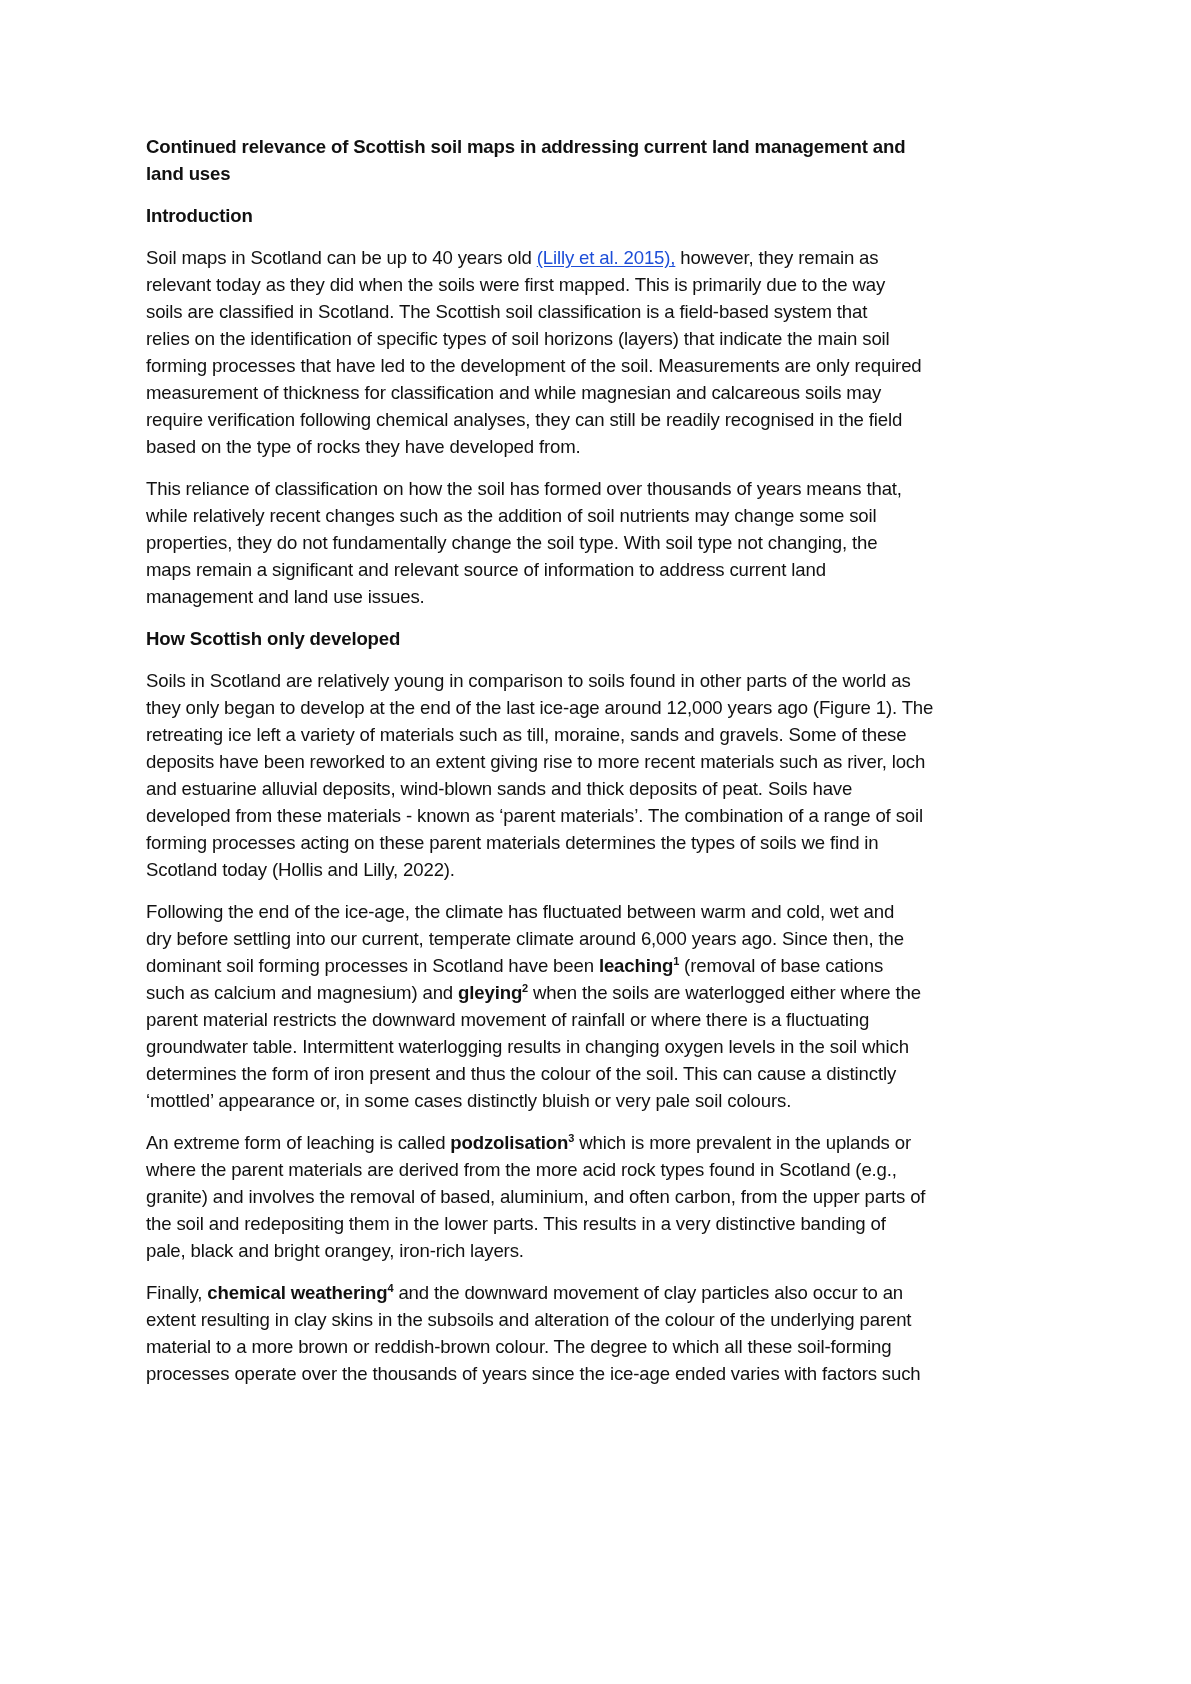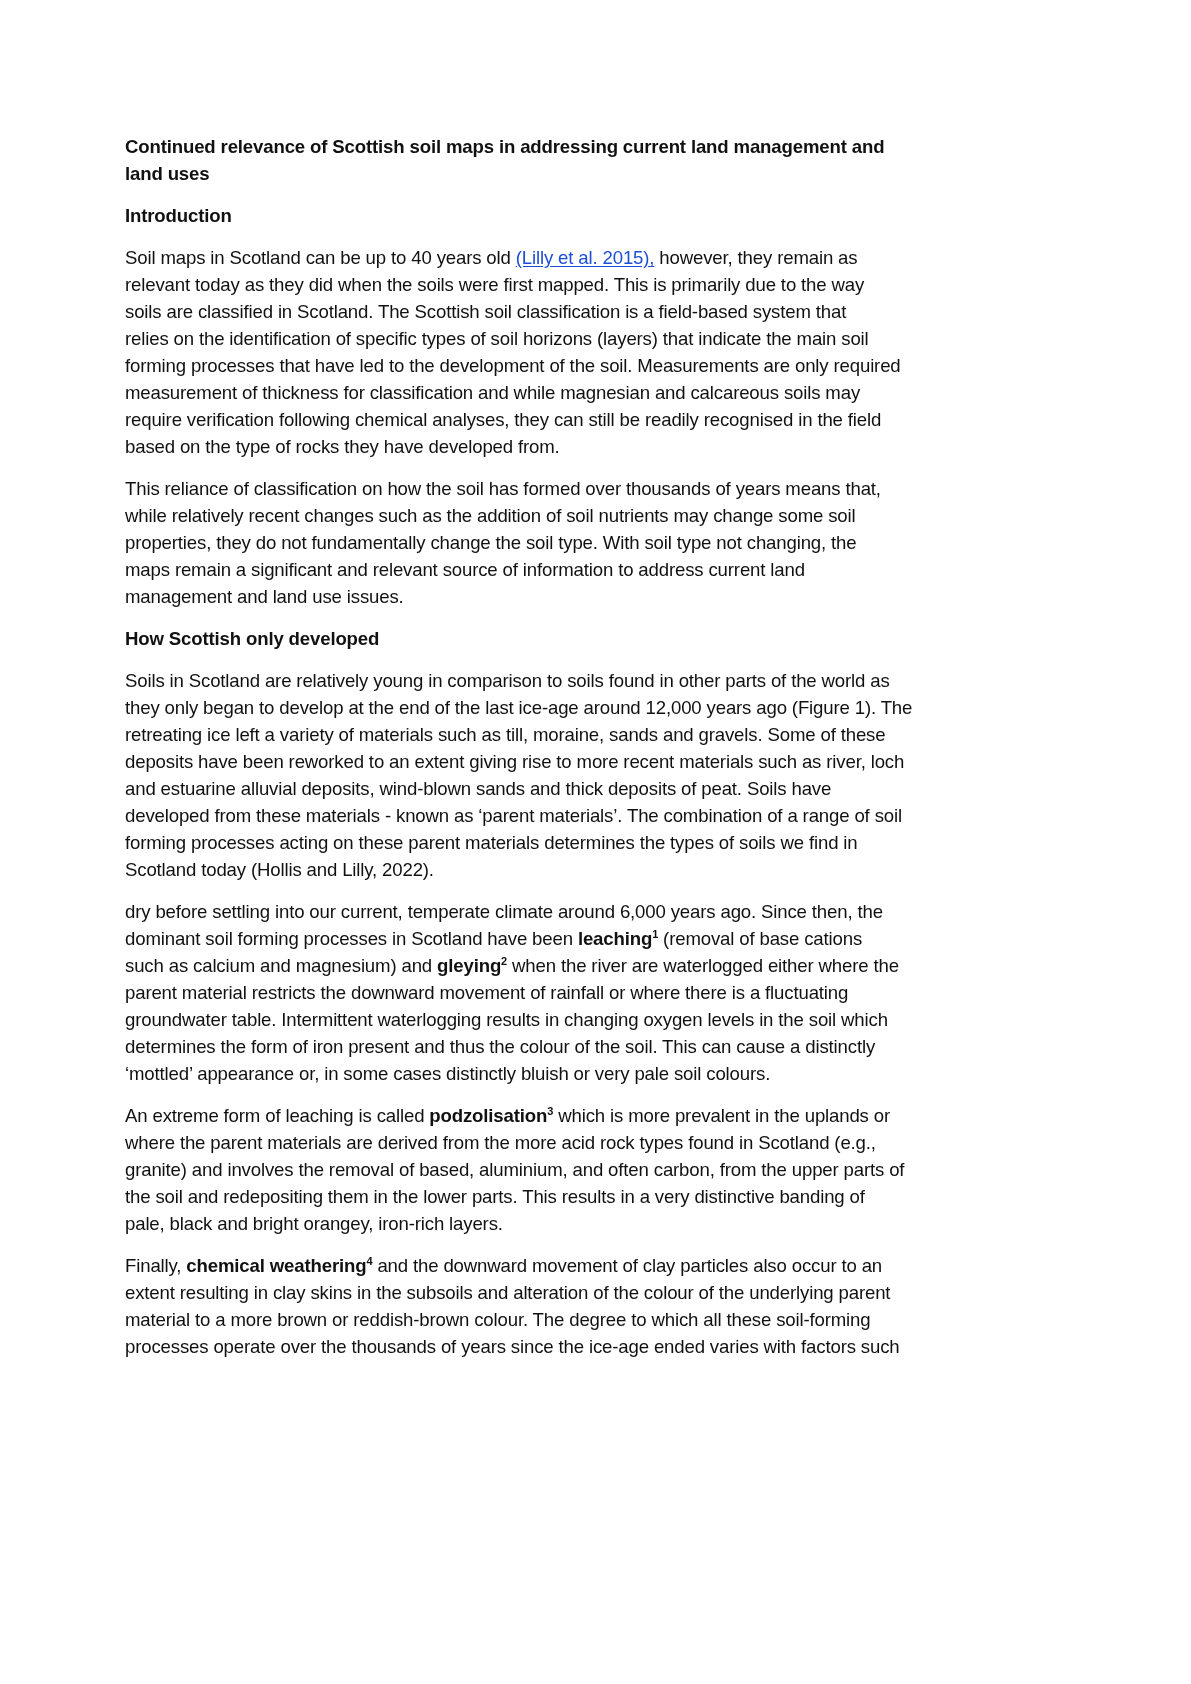--- a/index.html
+++ b/index.html
@@ -1,19 +1,19 @@
 <!DOCTYPE html>
 <html><head>
 <meta charset="utf-8">
 <style>
   html, body { margin: 0; padding: 0; background: #ffffff; }
   body { width: 1191px; height: 1684px; position: relative; overflow: hidden; }
   .page {
     position: absolute;
-    left: 125px;
+    left: 146px;
     top: 133px;
     width: 850px;
     font-family: "Liberation Sans", sans-serif;
     font-size: 18.6px;
     line-height: 27px;
     color: #111111;
     letter-spacing: -0.15px;
   }
   .p { margin: 0 0 15px 0; }
   .title { font-weight: bold; margin: 0 0 15px 0; }
@@ -60,23 +60,24 @@
     <span class="line">they only began to develop at the end of the last ice-age around 12,000 years ago (Figure 1). The</span>
     <span class="line">retreating ice left a variety of materials such as till, moraine, sands and gravels.  Some of these</span>
     <span class="line">deposits have been reworked to an extent giving rise to more recent materials such as river, loch</span>
     <span class="line">and estuarine alluvial deposits, wind-blown sands and thick deposits of peat.  Soils have</span>
     <span class="line">developed from these materials - known as ‘parent materials’. The combination of a range of soil</span>
     <span class="line">forming processes acting on these parent materials determines the types of soils we find in</span>
     <span class="line">Scotland today (Hollis and Lilly, 2022).</span>
   </div>
 
   <div class="p">
+    <span class="line">Following the end of the ice-age, the climate has fluctuated between warm and cold, wet and</span>
     <span class="line">dry before settling into our current, temperate climate around 6,000 years ago. Since then, the</span>
     <span class="line"><span>dominant soil forming processes in Scotland have been </span><b>leaching</b><sup>1</sup><span> (removal of base cations</span></span>
-    <span class="line"><span>such as calcium and magnesium) and </span><b>gleying</b><sup>2</sup><span> when the river are waterlogged either where the</span></span>
+    <span class="line"><span>such as calcium and magnesium) and </span><b>gleying</b><sup>2</sup><span> when the soils are waterlogged either where the</span></span>
     <span class="line">parent material restricts the downward movement of rainfall or where there is a fluctuating</span>
     <span class="line">groundwater table. Intermittent waterlogging results in changing oxygen levels in the soil which</span>
     <span class="line">determines the form of iron present and thus the colour of the soil. This can cause a distinctly</span>
     <span class="line">‘mottled’ appearance or, in some cases distinctly bluish or very pale soil colours.</span>
   </div>
 
   <div class="p">
     <span class="line"><span>An extreme form of leaching is called </span><b>podzolisation</b><sup>3</sup><span> which is more prevalent in the uplands or</span></span>
     <span class="line">where the parent materials are derived from the more acid rock types found in Scotland (e.g.,</span>
     <span class="line">granite) and involves the removal of based, aluminium, and often carbon, from the upper parts of</span>

